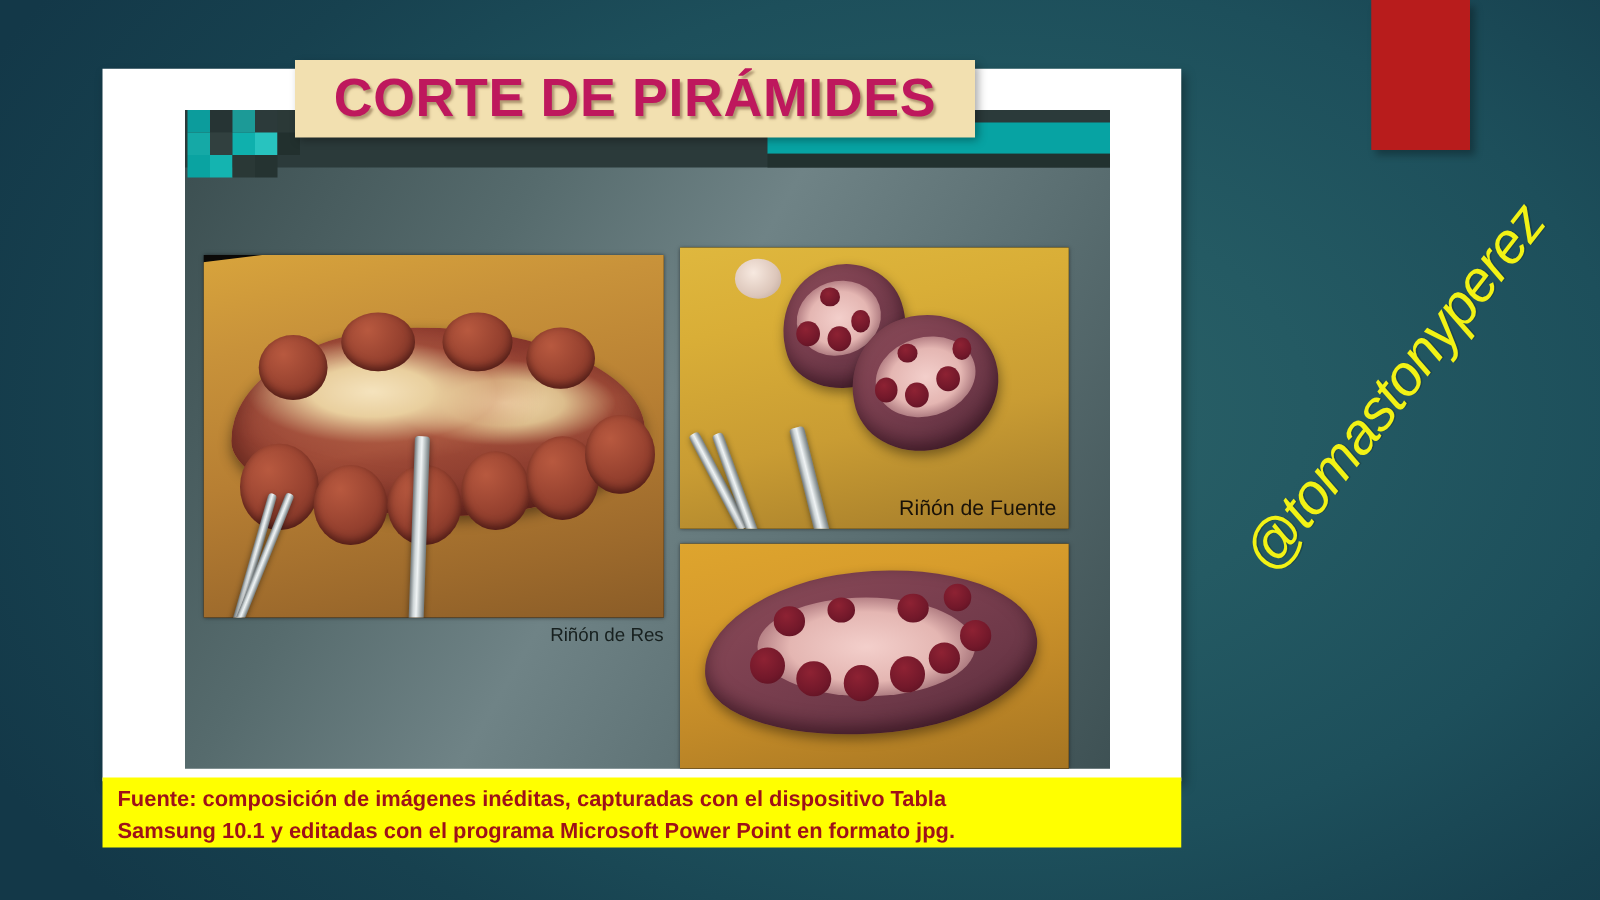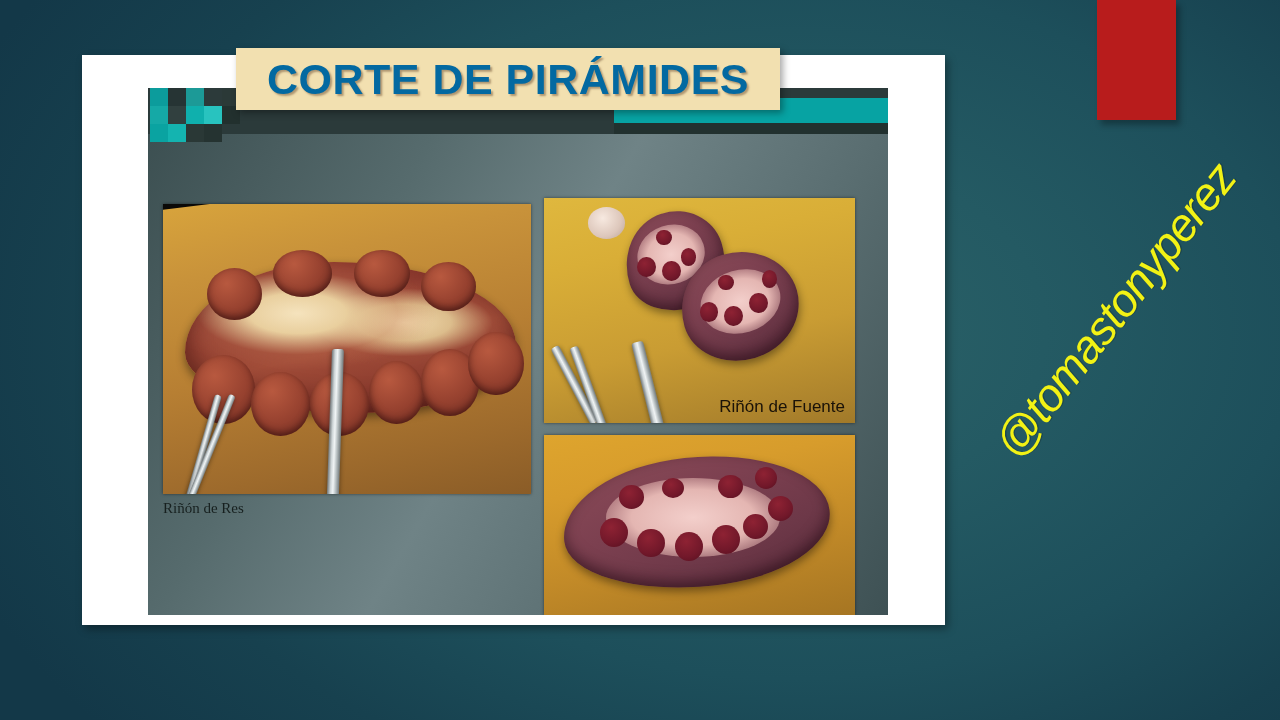--- a/index.html
+++ b/index.html
@@ -143,22 +143,22 @@
 
   #photo-res   { left: 15px;  top: 116px; width: 368px; height: 290px; }
   #photo-cerdo { left: 396px; top: 110px; width: 311px; height: 225px; }
   #photo-close { left: 396px; top: 347px; width: 311px; height: 180px; }
 
   .caption-res {
     position: absolute;
     left: 15px;
     top: 412px;
     width: 368px;
-    text-align: left;
-    font-family: Liberation Serif, serif;
+    text-align: right;
+    font-family: Liberation Sans, sans-serif;
     font-size: 15px;
     color: #17201f;
   }
   .caption-cerdo {
     position: absolute;
     right: 10px;
     bottom: 6px;
     font-family: "Liberation Sans", sans-serif;
     font-size: 17px;
     color: #1a1208;
@@ -239,21 +239,21 @@
     background: #f2e0b0;
     display: flex;
     align-items: center;
     justify-content: center;
     box-shadow: 3px 3px 7px rgba(0,0,0,0.35);
   }
   #title-text {
     font-family: "Liberation Sans", sans-serif;
     font-size: 43px;
     font-weight: bold;
-    color: #0369a1;
+    color: #be185d;
     letter-spacing: 0.5px;
     text-shadow: 2px 2px 2px rgba(120,90,60,0.55);
     white-space: nowrap;
   }
 
   
   #source-caption {
     position: absolute;
     left: 82px;
     top: 622px;
@@ -374,14 +374,18 @@
         <div class="pyramid" style="left:68%; top:18%; width:7%; height:12%;"></div>
       </div>
 
     </div>
   </div>
 
   <div id="title-banner">
     <span id="title-text">CORTE DE PIRÁMIDES</span>
   </div>
 
+  <div id="source-caption">
+    <p>Fuente: composición de imágenes inéditas, capturadas con el dispositivo Tabla</p>
+    <p>Samsung 10.1 y editadas con el programa Microsoft Power Point en formato jpg.</p>
+  </div>
 
 </div>
 
 </body></html>

